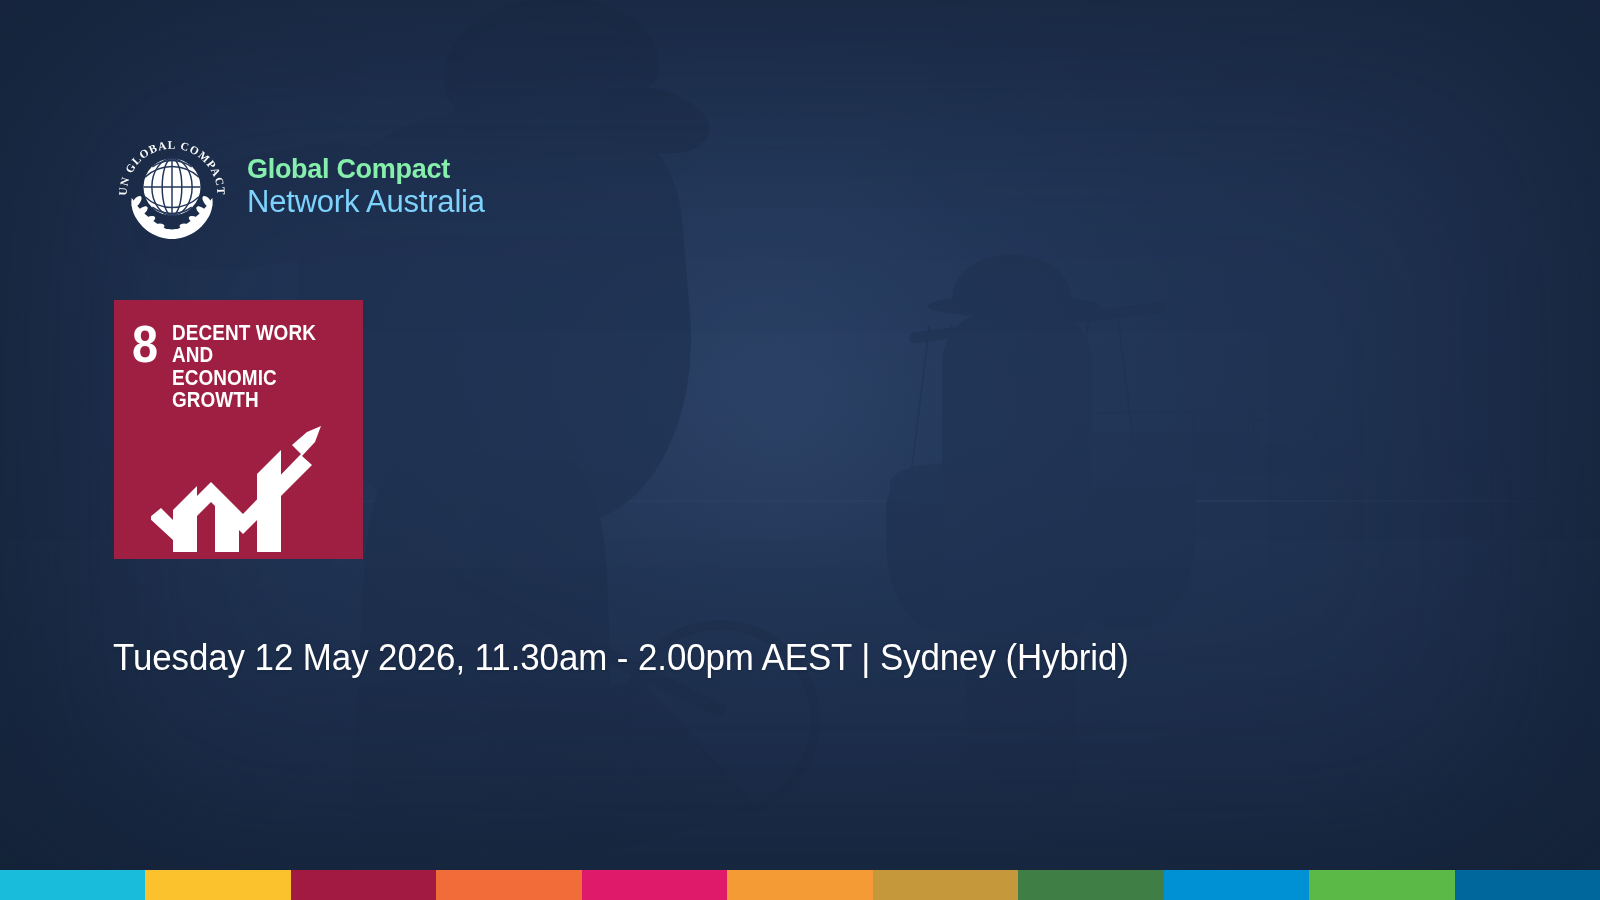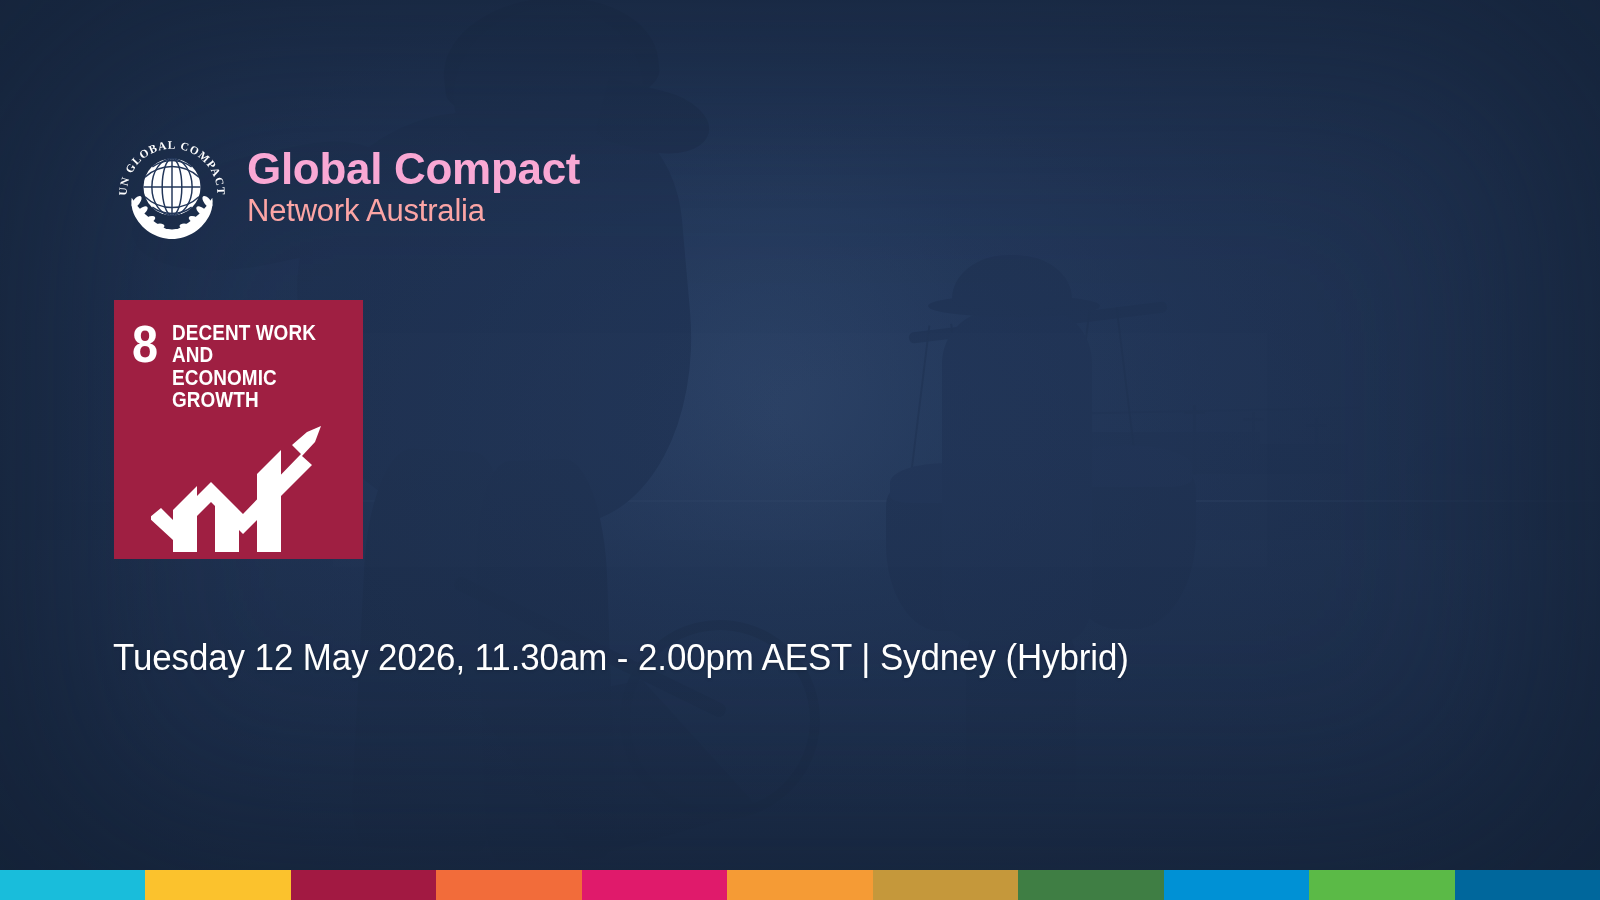--- a/index.html
+++ b/index.html
@@ -176,24 +176,24 @@
   .content { position:absolute; inset:0; }
 
   
   .logo-lockup {
     position:absolute; left:113px; top:131px;
     display:flex; align-items:center; gap:16px;
   }
   .emblem { width:118px; height:112px; display:block; }
   .logo-words { display:flex; flex-direction:column; line-height:1.02; }
   .logo-l1 {
-    font-size:44px; font-weight:700; color:#f9a8d4; letter-spacing:-.3px;
+    font-size:27px; font-weight:700; color:#86efac; letter-spacing:-.3px;
   }
   .logo-l2 {
-    font-size:31px; font-weight:300; color:#fca5a5; letter-spacing:-.2px; margin-top:3px;
+    font-size:31px; font-weight:300; color:#7dd3fc; letter-spacing:-.2px; margin-top:3px;
   }
 
   
   .sdg-tile {
     position:absolute; left:114px; top:300px;
     width:249px; height:259px;
     background:#9F1F42;
     display:flex; flex-direction:column;
     padding:22px 14px 0 18px;
   }

